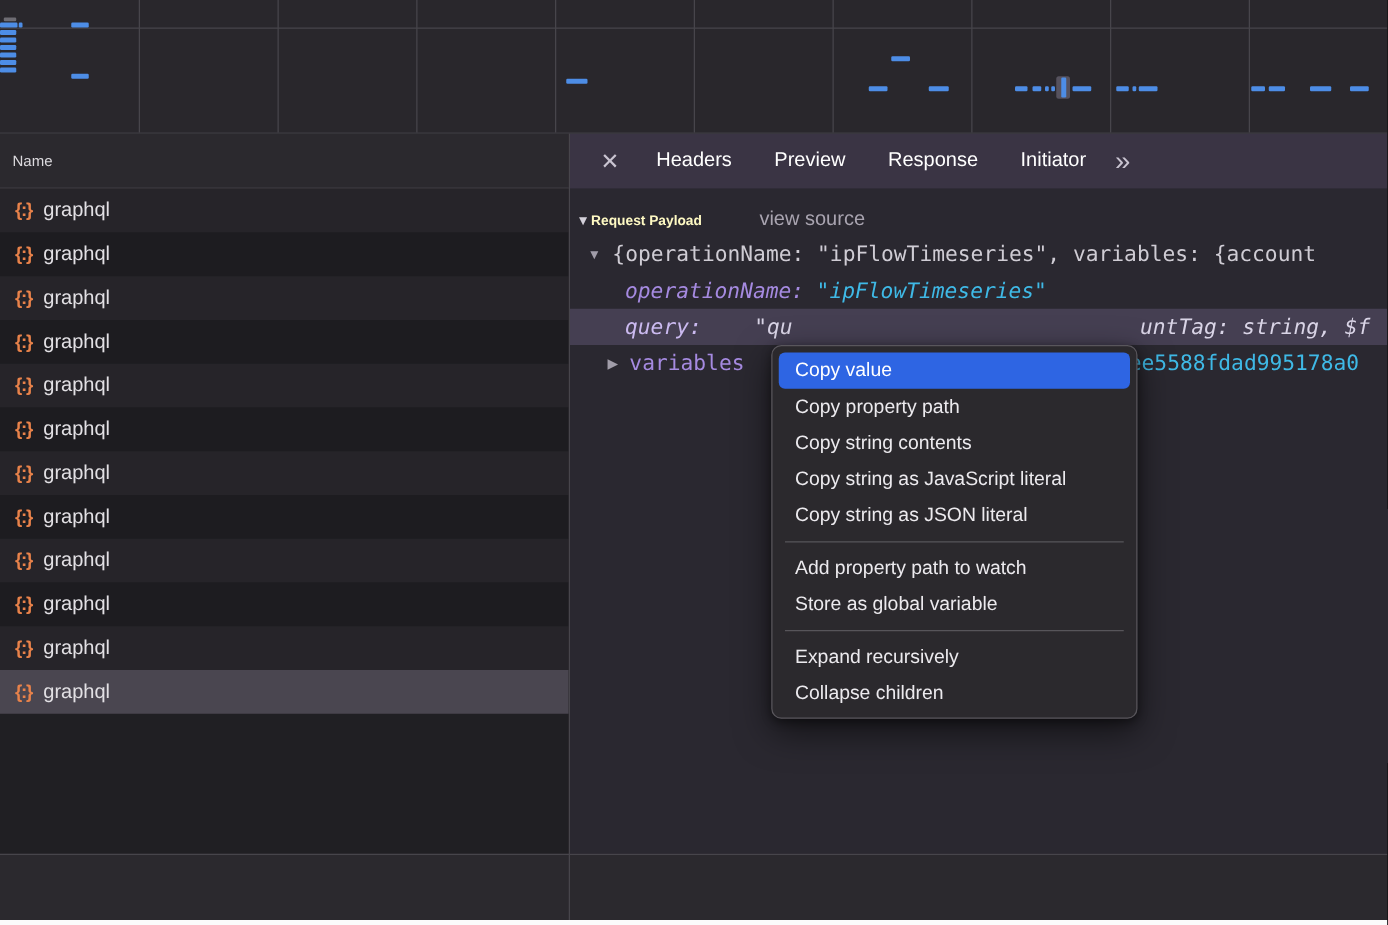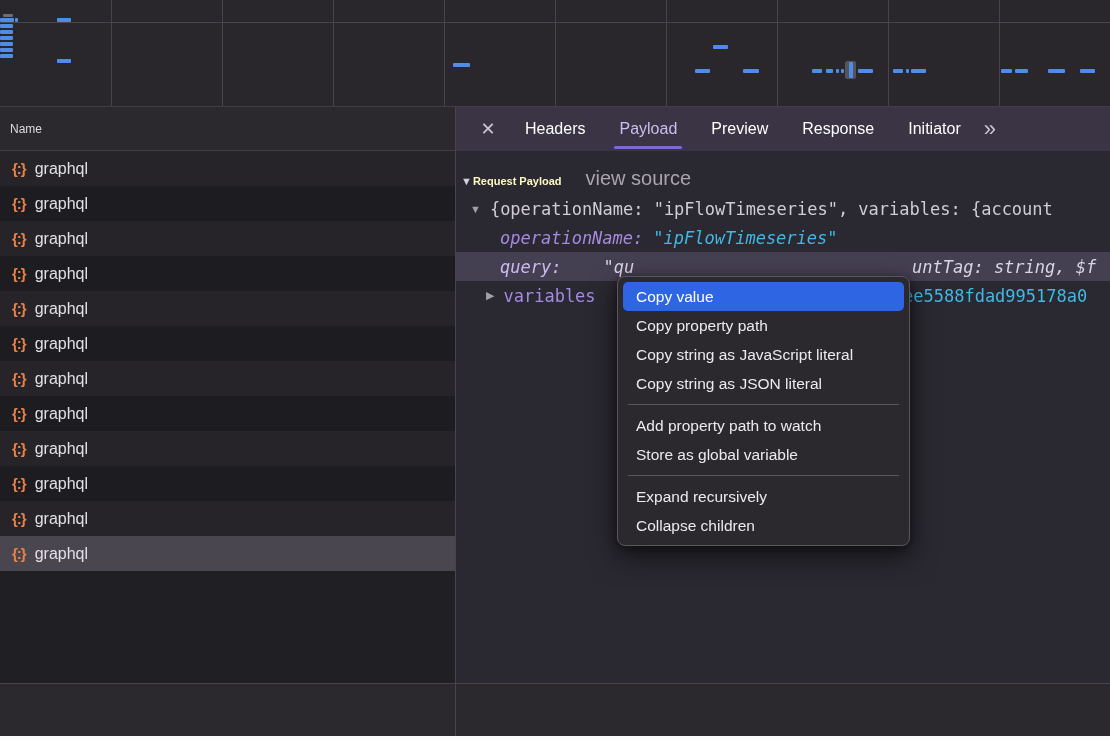--- a/index.html
+++ b/index.html
@@ -63,21 +63,21 @@
     margin-right:9px;letter-spacing:-1px;
   }
   
   .payload{
     position:absolute;left:456px;top:151px;width:654px;height:532px;
     background:#2a2830;overflow:hidden;
   }
   .pl-header{display:flex;align-items:baseline;padding:16px 0 4px 5px;}
   .tri{font-size:11px;color:#d3d0d9;margin-right:1px;cursor:pointer;}
   .pl-title{color:#fef9c3;font-weight:bold;font-size:11px;}
-  .view-source{margin-left:24px;color:#a9a4b0;font-size:20px;cursor:pointer;}
+  .view-source{margin-left:46px;color:#a9a4b0;font-size:16px;cursor:pointer;}
   .tree{position:relative;font-family:"DejaVu Sans Mono", monospace;font-size:17px;}
   .tline{
     position:relative;height:29px;display:flex;align-items:center;
     white-space:nowrap;overflow:hidden;
   }
   .tline .arrow{font-size:11px;color:#a19da9;font-family:"Liberation Sans",sans-serif;margin-right:9px;cursor:pointer;}
   .tline.root{padding-left:14px;color:#cfccd4;}
   .tline.child{padding-left:44px;font-style:italic;}
   .tline.vars{padding-left:30px;}
   .tline .key{color:var(--key-purple);margin-right:10px;}
@@ -159,21 +159,20 @@
     </div>
 
   <div class="left-header">
     <span>Name</span>
   </div>
 
   <div class="tabbar">
     <div class="tab-close">✕</div>
     <div class="tabs" id="tabs">
         <div class="tab">Headers</div>
-        <div class="tab active">Payload</div>
         <div class="tab">Preview</div>
         <div class="tab">Response</div>
         <div class="tab">Initiator</div>
       </div>
     <div class="tab-overflow">»</div>
   </div>
 
   <div class="list" id="request-list">
       <div class="row odd">
         <span class="req-icon">{:}</span>
@@ -253,20 +252,21 @@
     </div>
   </div>
 
   <div class="footer"></div>
   <div class="vsplit"></div>
   <div class="white-band"></div>
 
   <div class="context-menu" id="menu">
       <div class="menu-item highlighted">Copy value</div>
       <div class="menu-item">Copy property path</div>
+      <div class="menu-item">Copy string contents</div>
       <div class="menu-item">Copy string as JavaScript literal</div>
       <div class="menu-item">Copy string as JSON literal</div>
       <div class="menu-sep"></div>
       <div class="menu-item">Add property path to watch</div>
       <div class="menu-item">Store as global variable</div>
       <div class="menu-sep"></div>
       <div class="menu-item">Expand recursively</div>
       <div class="menu-item">Collapse children</div>
     </div>
 

